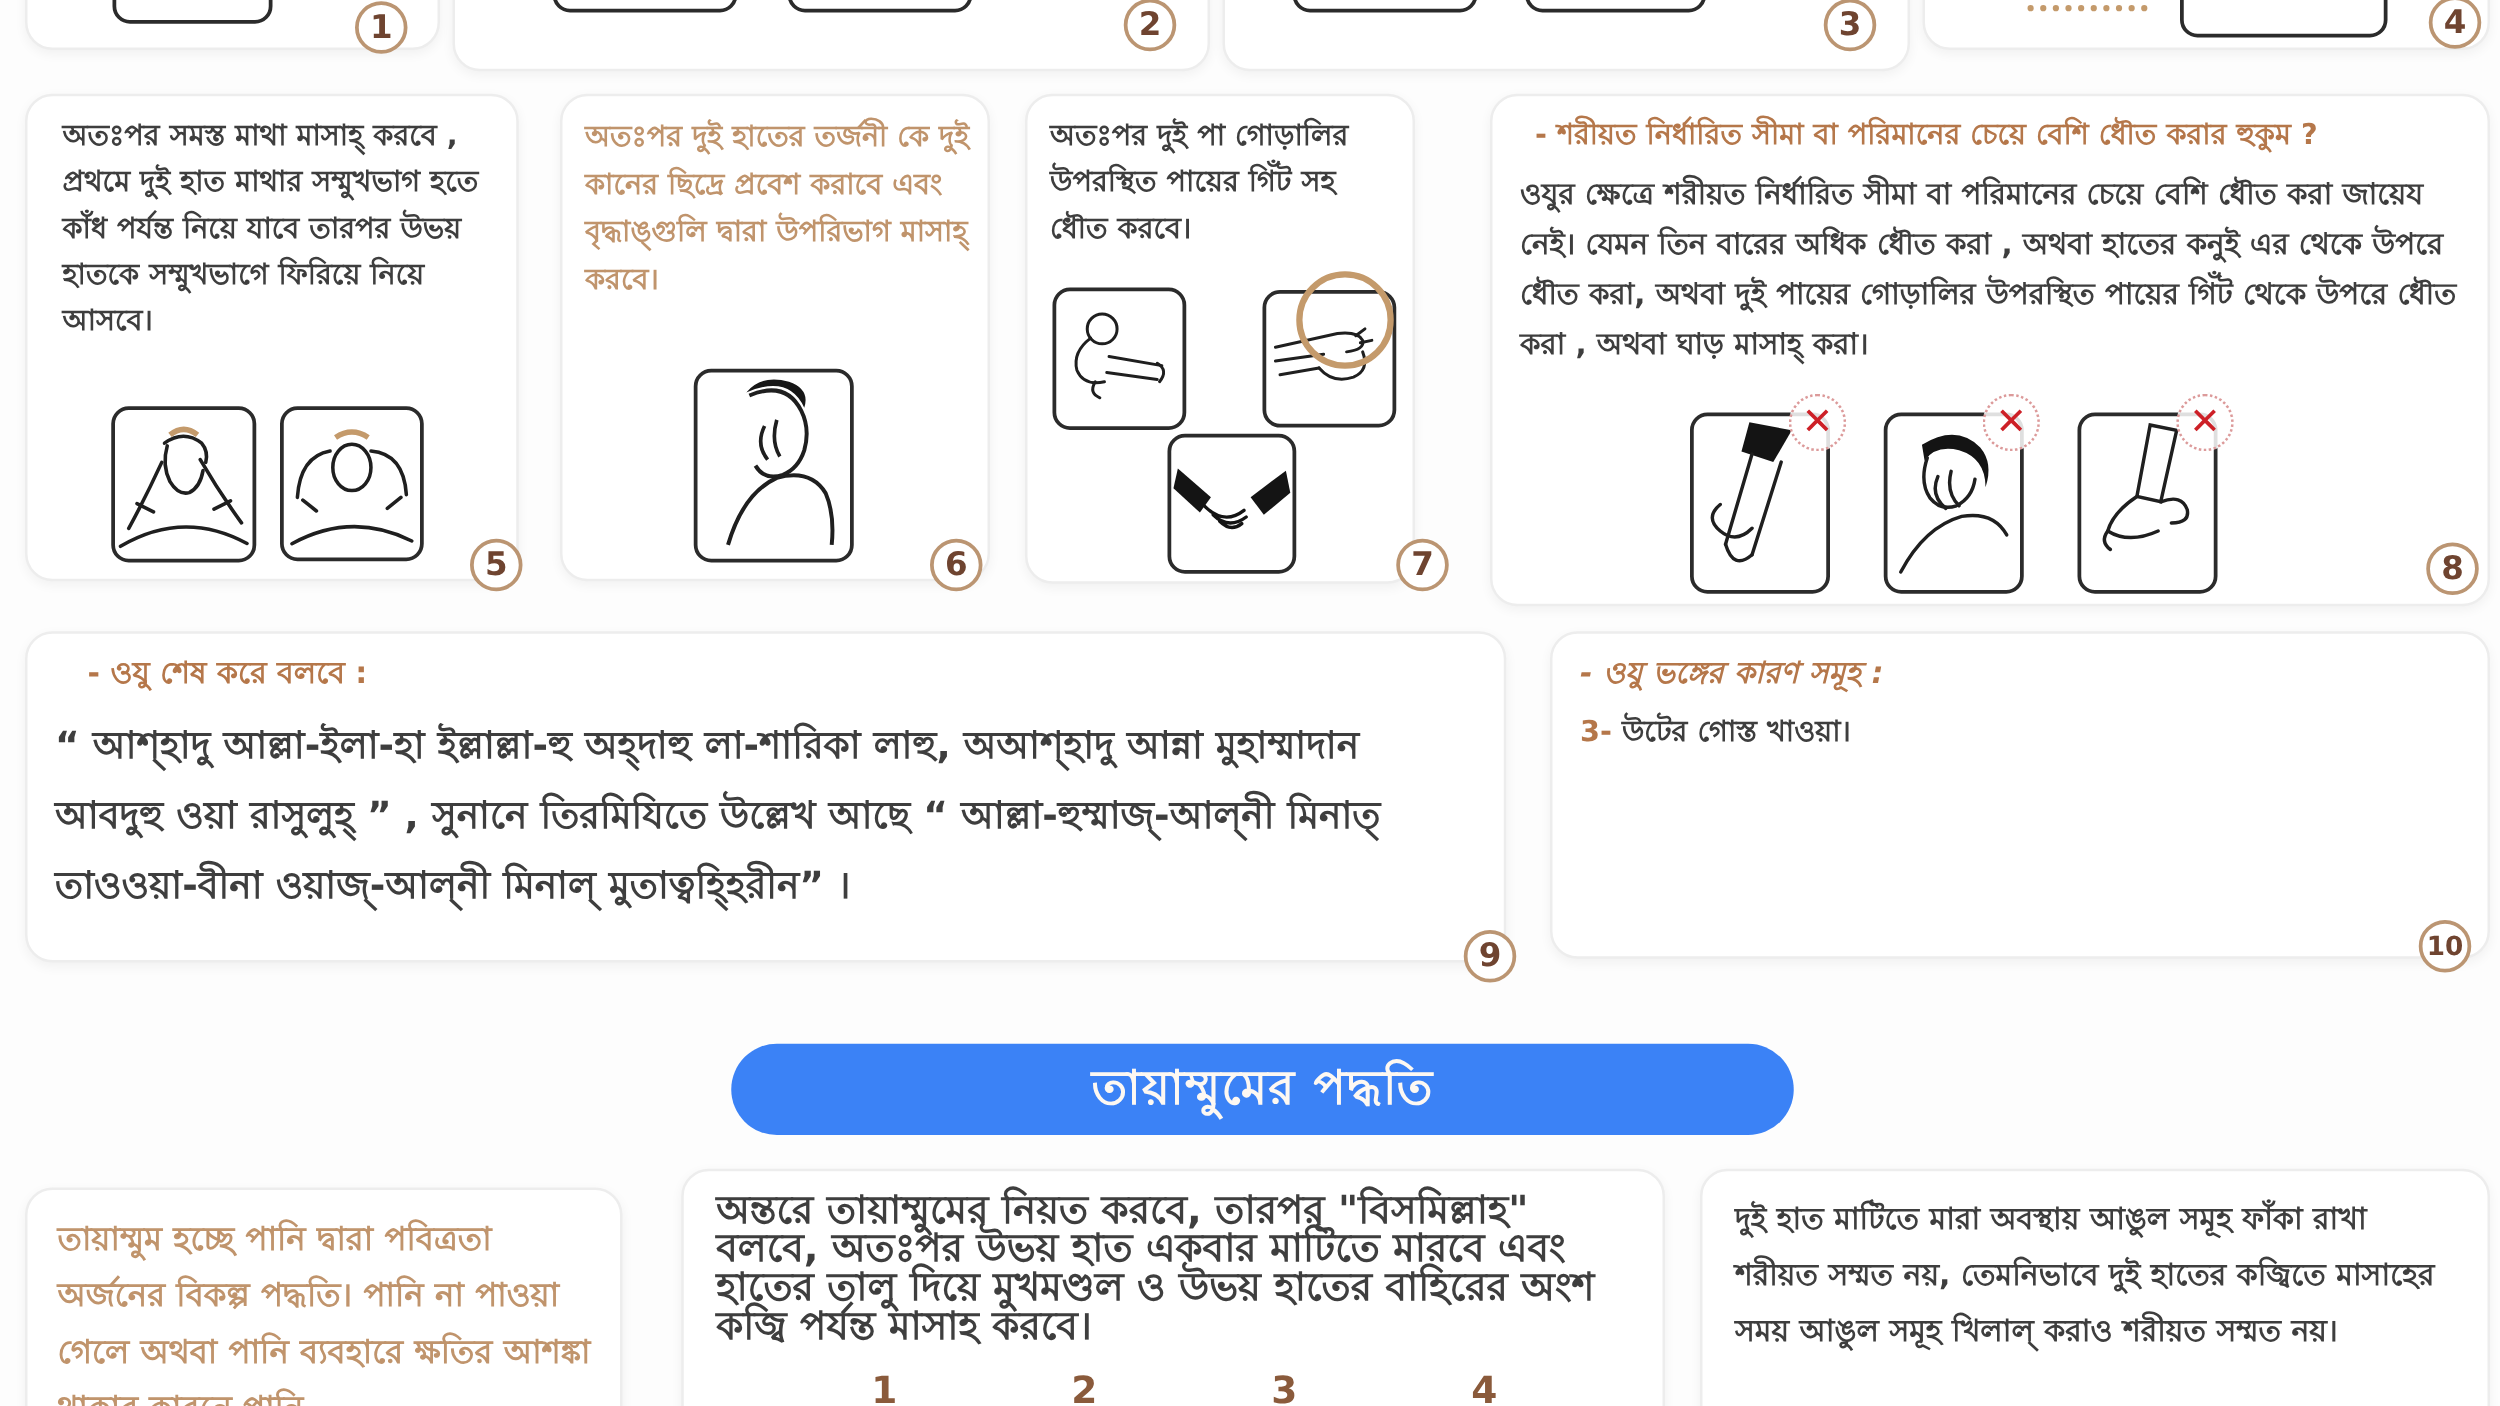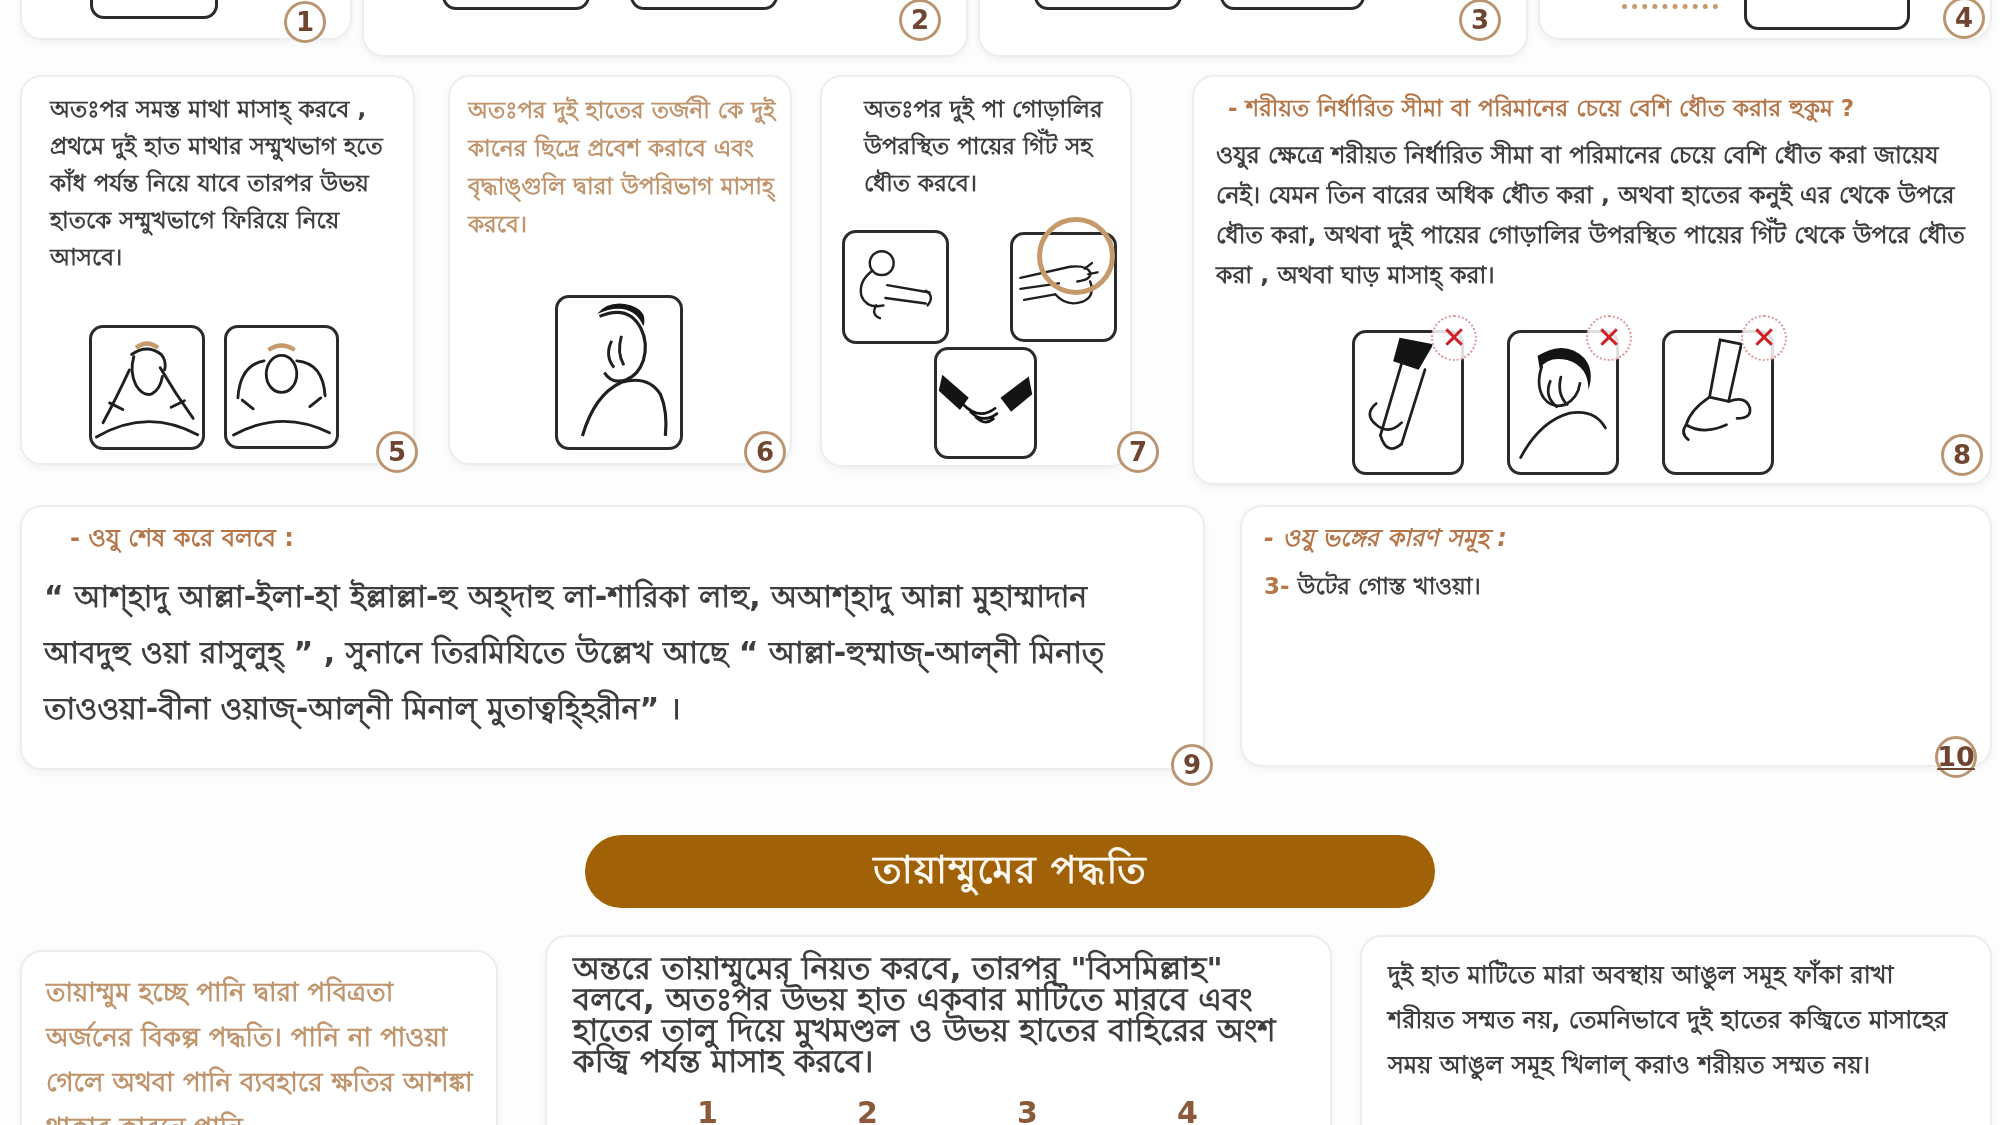--- a/index.html
+++ b/index.html
@@ -14,40 +14,40 @@
     border:2px solid #ededed;border-radius:22px;
     box-shadow:0 3px 9px rgba(0,0,0,.05);
     box-sizing:border-box;
   }
   .badge{
     position:absolute;width:42px;height:42px;border-radius:50%;
     background:#fff;border:3px solid #bb9572;box-sizing:border-box;
     color:#6f4430;font-weight:700;font-size:26px;line-height:36px;
     display:flex;align-items:center;justify-content:center;z-index:8;
   }
-  .badge.two-digit{font-size:27px;text-decoration:underline;}
+  .badge.two-digit{font-size:21px;}
   .ibox{
     position:absolute;background:#fff;border:3px solid #2b2b2b;
     border-radius:14px;box-sizing:border-box;overflow:visible;
   }
   .ibox svg{width:100%;height:100%;display:block;}
   .dark-text{color:#3e3e3e;font-weight:600;}
   .brown-text{color:#c0946c;font-weight:600;}
   .brown-head{color:#b5774a;font-weight:700;}
   .p-body{position:absolute;box-sizing:border-box;}
   .xmark{
     position:absolute;width:42px;height:42px;top:-18px;right:-16px;
     color:#cd2027;font-weight:900;font-size:30px;line-height:38px;
     display:flex;align-items:center;justify-content:center;
     border:2px dotted #dc9a9a;border-radius:50%;
     background:rgba(255,255,255,.85);z-index:4;
   }
   .banner{
     position:absolute;left:585px;top:835px;width:850px;height:73px;
-    background:#a16207;border-radius:37px;
+    background:#3b82f6;border-radius:37px;
     display:flex;align-items:center;justify-content:center;
     color:#fdf8f2;font-size:38px;font-weight:700;letter-spacing:1px;
   }
   .highlight-circle{
     position:absolute;border:5px solid #c49a6b;border-radius:50%;
     background:transparent;z-index:5;
   }
   .dotted-tan{
     position:absolute;border-bottom:5px dotted #c49a6b;z-index:3;
   }
@@ -129,21 +129,21 @@
       <svg viewBox="0 0 100 120">
         <path d="M32,12 Q60,0 70,22 Q74,10 60,5 Q42,0 32,12 Z" fill="#161616"></path>
         <path d="M34,14 Q58,4 68,24 Q74,36 70,50 Q66,62 56,66 Q44,70 38,60" fill="none" stroke="#1f1f1f" stroke-width="2.6"></path>
         <path d="M44,34 Q38,46 46,56 M52,30 Q48,44 54,54" stroke="#1f1f1f" fill="none" stroke-width="2.4"></path>
         <path d="M20,112 Q30,78 52,68 Q74,62 84,78 Q90,92 88,112" fill="none" stroke="#1f1f1f" stroke-width="2.6"></path>
       </svg>
     </div>
   </div>
 
   <div class="panel" style="left:820px;top:75px;width:312px;height:392px;">
-    <div class="p-body dark-text" style="left:18px;top:14px;width:278px;font-size:23px;line-height:37px;margin-left:24px;">অতঃপর দুই পা গোড়ালির উপরস্থিত পায়ের গিঁট সহ ধৌত করবে।</div>
+    <div class="p-body dark-text" style="left:18px;top:14px;width:278px;font-size:23px;line-height:37px;">অতঃপর দুই পা গোড়ালির উপরস্থিত পায়ের গিঁট সহ ধৌত করবে।</div>
     <div class="ibox" style="left:20px;top:153px;width:107px;height:114px;">
       <svg viewBox="0 0 110 100">
         <g fill="none" stroke="#1f1f1f" stroke-width="2.6" stroke-linecap="round">
           <circle cx="40" cy="24" r="13"></circle>
           <path d="M30,32 Q14,44 18,60 Q24,74 42,70"></path>
           <path d="M46,48 L92,56 M44,62 L88,68"></path>
           <path d="M88,54 q10,6 2,16"></path>
           <path d="M34,70 q-6,10 4,14"></path>
         </g>
       </svg>

